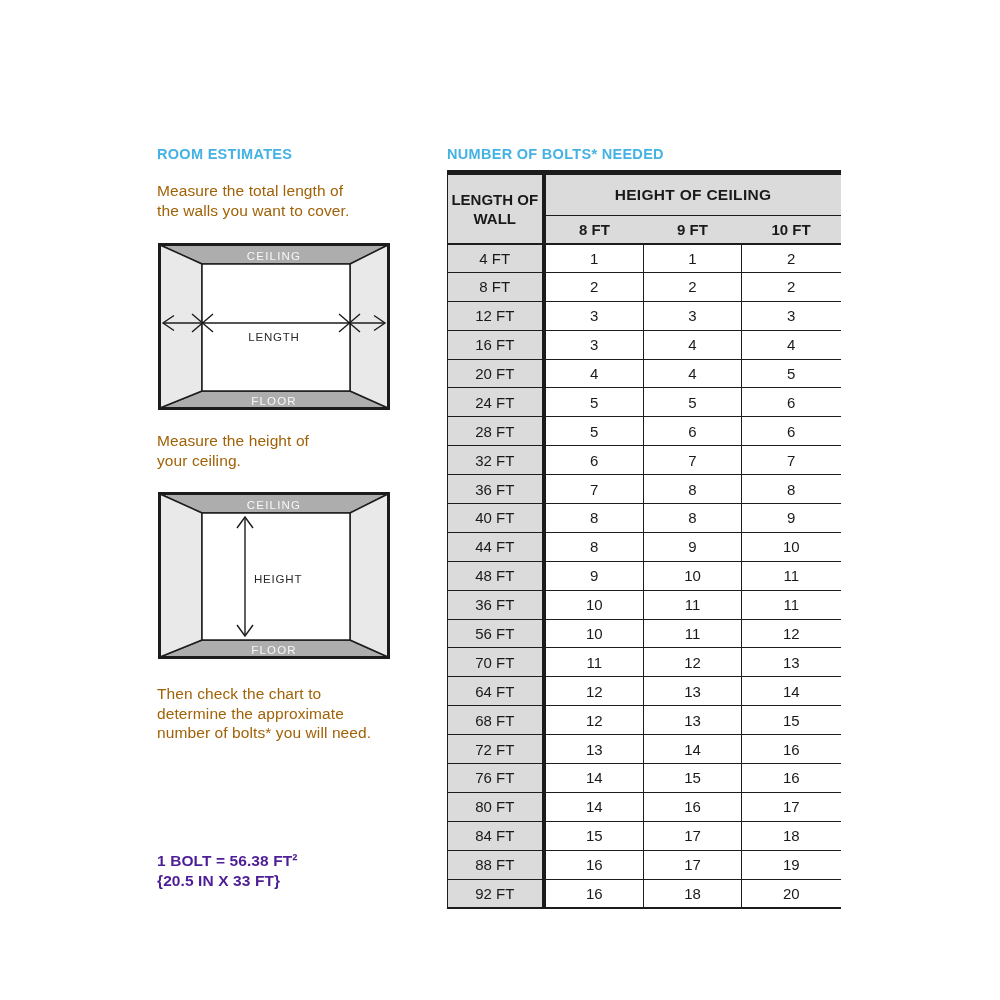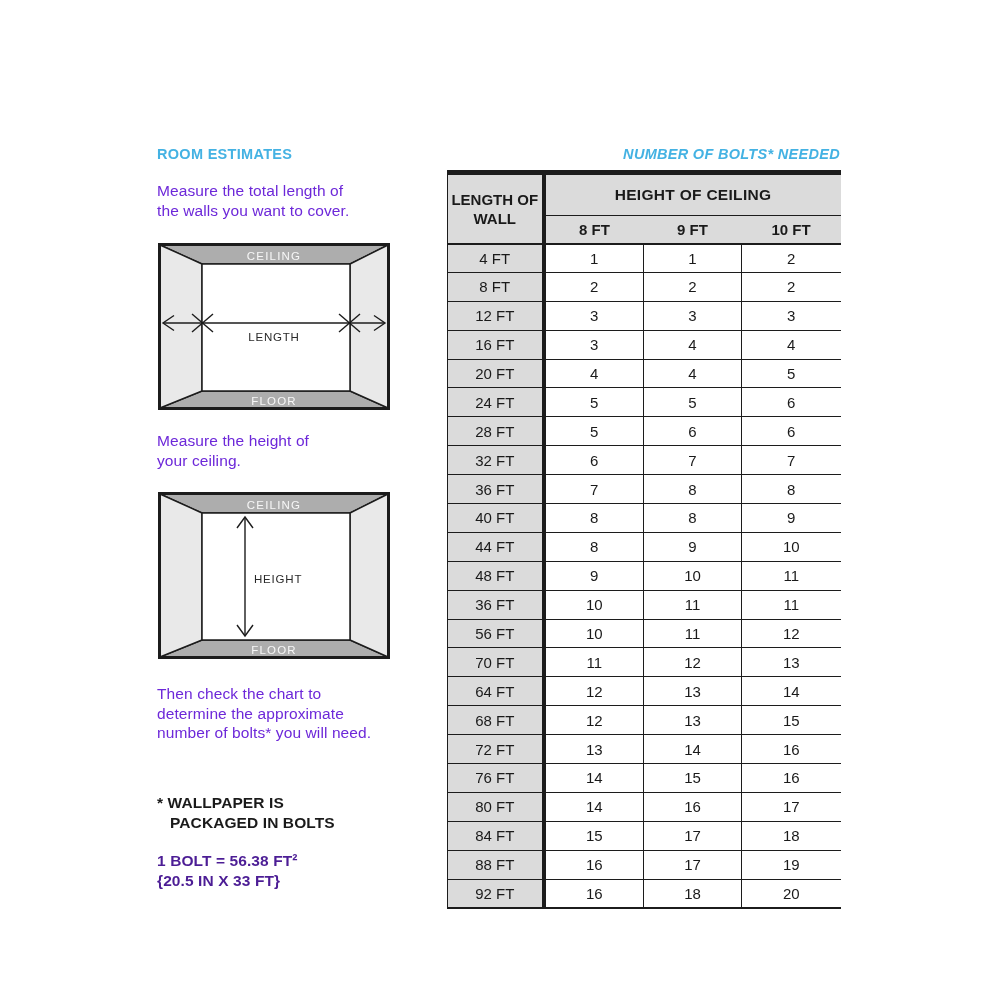--- a/index.html
+++ b/index.html
@@ -18,25 +18,25 @@
   .page-title {
     position: absolute; left: 157px; top: 38px; margin: 0;
     font-size: 30px; font-weight: bold; letter-spacing: 0.4px;
     color: var(--accent);
   }
   .section-title {
     position: absolute; font-size: 14.5px; font-weight: bold;
     letter-spacing: 0.3px; color: var(--accent);
   }
   .st-left { left: 157px; top: 146px; }
-  .st-table { left: 447px; top: 146px; width: 393px; text-align: right; font-style: italic; }
+  .st-table { left: 447px; top: 146px; width: 393px; text-align: left; }
 
   .step {
     position: absolute; left: 157px; margin: 0;
-    font-size: 15.5px; line-height: 19.5px; color: #6d28d9;
+    font-size: 15.5px; line-height: 19.5px; color: #a16207;
     white-space: pre-line; letter-spacing: 0.1px;
   }
   .step1 { top: 181px; }
   .step2 { top: 431px; }
   .step3 { top: 684px; }
 
   .diagram { position: absolute; left: 158px; width: 232px; height: 167px; }
   .diag1 { top: 243px; }
   .diag2 { top: 492px; }
   .diagram text { font-family: "Liberation Sans", sans-serif; }
@@ -142,24 +142,20 @@
       <polyline points="79,36 87,25 95,36"></polyline>
       <polyline points="79,133 87,144 95,133"></polyline>
     </g>
     <text class="measure-label" x="96" y="91" text-anchor="start">HEIGHT</text>
   </svg>
 
   <p class="step step3">Then check the chart to
 determine the approximate
 number of bolts* you will need.</p>
 
-  <div class="footnote">
-    <div>* WALLPAPER IS</div>
-    <div class="indent">PACKAGED IN BOLTS</div>
-  </div>
 
   <div class="bolt-info">
     <div>1 BOLT = 56.38 FT²</div>
     <div>{20.5 IN X 33 FT}</div>
   </div>
 
   <div class="section-title st-table">NUMBER OF BOLTS* NEEDED</div>
 
   <table class="bolts-table">
     <colgroup>

